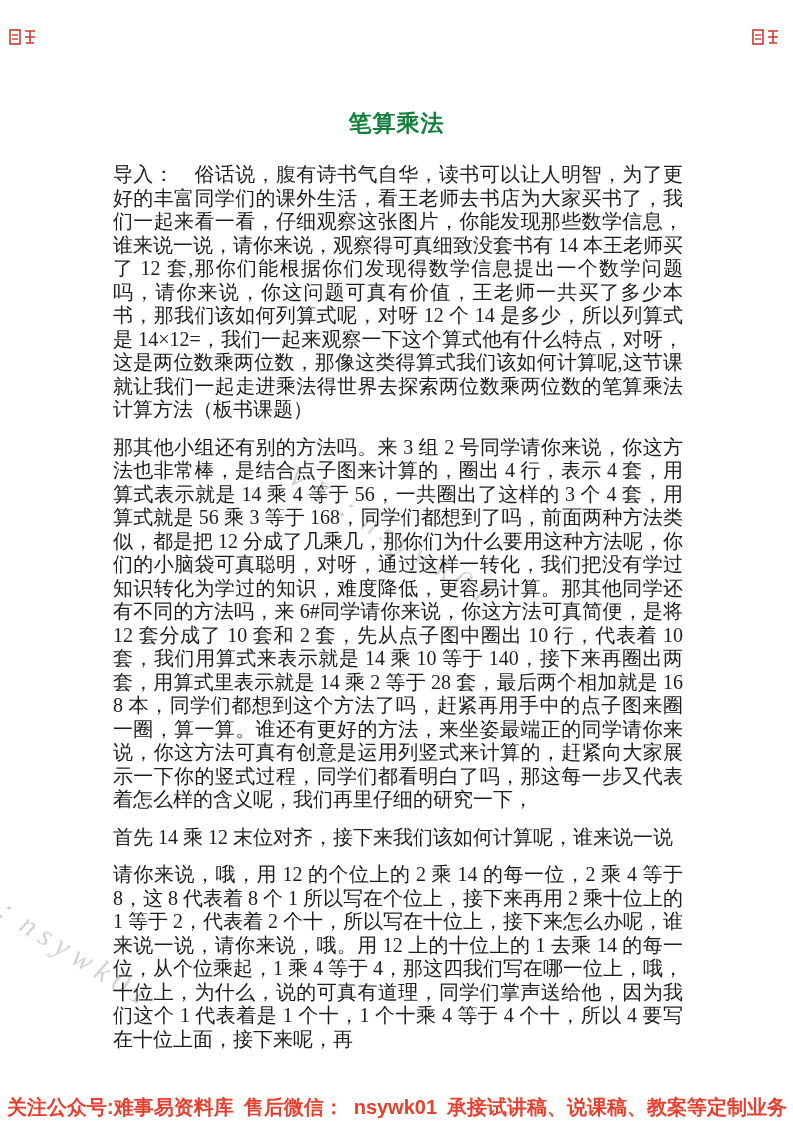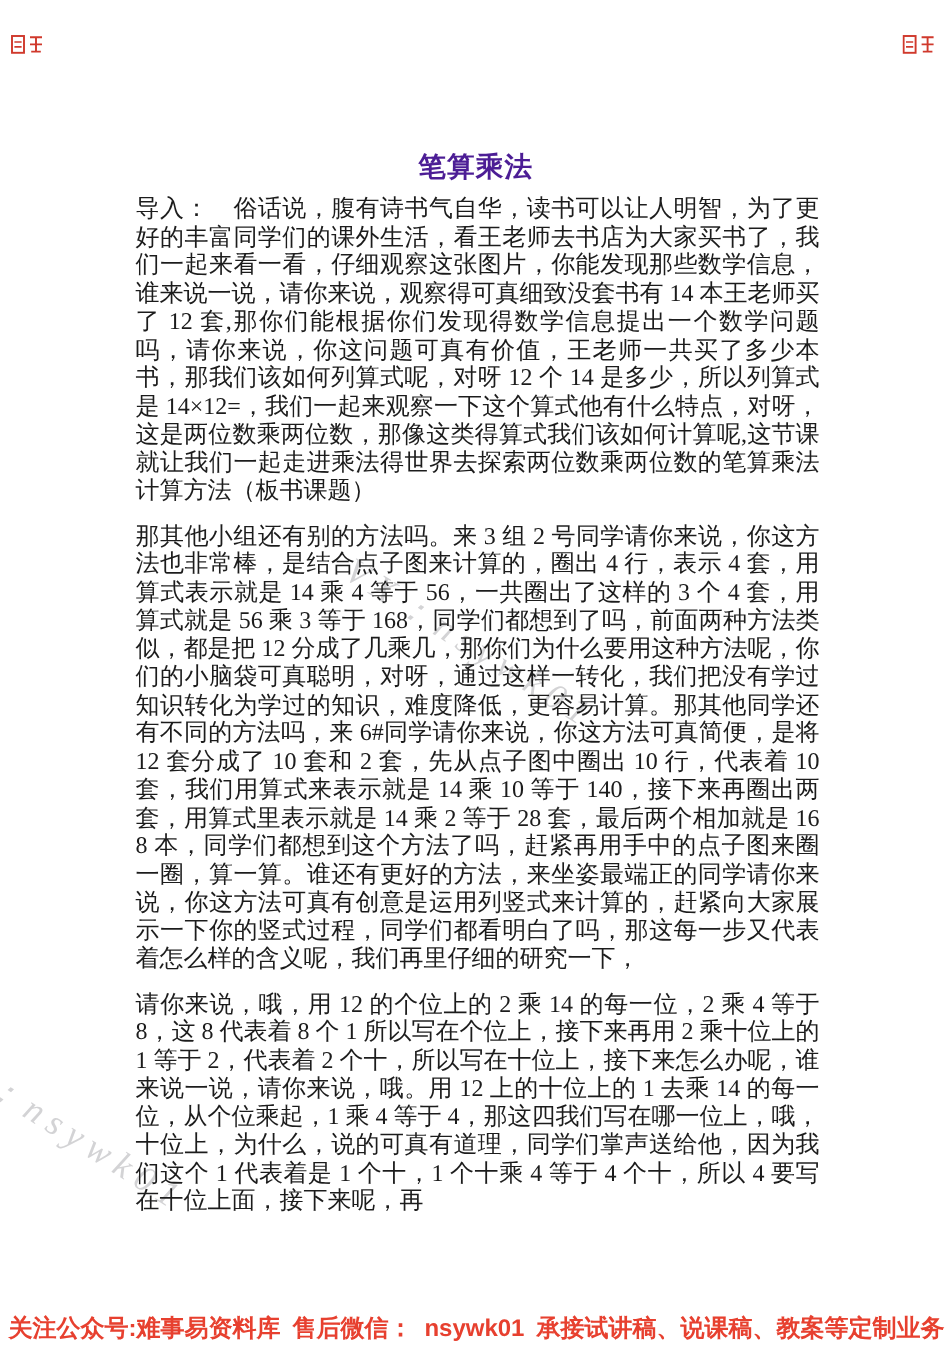--- a/index.html
+++ b/index.html
@@ -15,22 +15,22 @@
 
   
   .stamp { position:absolute; top:28px; width:28px; height:18px; }
   .stamp-left { left:9px; }
   .stamp-right { left:752px; }
   .stamp svg { display:block; }
 
   
   h1.doc-title {
     position:absolute; top:108px; left:0; right:0;
-    margin:16px; text-align:center;
-    font-size:23px; font-weight:bold; color:#4c1d95;
+    margin:0; text-align:center;
+    font-size:23px; font-weight:bold; color:#15803d;
     letter-spacing:1px;
   }
 
   
   .content {
     position:absolute; top:163px; left:113px; width:570px;
     z-index:2;
   }
   .content p {
     margin:0 0 14px 0;
@@ -88,18 +88,19 @@
   </div>
 
   <h1 class="doc-title">笔算乘法</h1>
 
   <div class="wm wm1">VX：nsywk01</div>
   <div class="wm wm2">VX：nsywk01</div>
 
   <div class="content">
     <p>导入：　俗话说，腹有诗书气自华，读书可以让人明智，为了更好的丰富同学们的课外生活，看王老师去书店为大家买书了，我们一起来看一看，仔细观察这张图片，你能发现那些数学信息，谁来说一说，请你来说，观察得可真细致没套书有 14 本王老师买了 12 套,那你们能根据你们发现得数学信息提出一个数学问题吗，请你来说，你这问题可真有价值，王老师一共买了多少本书，那我们该如何列算式呢，对呀 12 个 14 是多少，所以列算式是 14×12=，我们一起来观察一下这个算式他有什么特点，对呀，这是两位数乘两位数，那像这类得算式我们该如何计算呢,这节课就让我们一起走进乘法得世界去探索两位数乘两位数的笔算乘法计算方法（板书课题）</p>
     <p>那其他小组还有别的方法吗。来 3 组 2 号同学请你来说，你这方法也非常棒，是结合点子图来计算的，圈出 4 行，表示 4 套，用算式表示就是 14 乘 4 等于 56，一共圈出了这样的 3 个 4 套，用算式就是 56 乘 3 等于 168，同学们都想到了吗，前面两种方法类似，都是把 12 分成了几乘几，那你们为什么要用这种方法呢，你们的小脑袋可真聪明，对呀，通过这样一转化，我们把没有学过知识转化为学过的知识，难度降低，更容易计算。那其他同学还有不同的方法吗，来 6#同学请你来说，你这方法可真简便，是将 12 套分成了 10 套和 2 套，先从点子图中圈出 10 行，代表着 10 套，我们用算式来表示就是 14 乘 10 等于 140，接下来再圈出两套，用算式里表示就是 14 乘 2 等于 28 套，最后两个相加就是 168 本，同学们都想到这个方法了吗，赶紧再用手中的点子图来圈一圈，算一算。谁还有更好的方法，来坐姿最端正的同学请你来说，你这方法可真有创意是运用列竖式来计算的，赶紧向大家展示一下你的竖式过程，同学们都看明白了吗，那这每一步又代表着怎么样的含义呢，我们再里仔细的研究一下，</p>
+    <p>首先 14 乘 12 末位对齐，接下来我们该如何计算呢，谁来说一说</p>
     <p>请你来说，哦，用 12 的个位上的 2 乘 14 的每一位，2 乘 4 等于 8，这 8 代表着 8 个 1 所以写在个位上，接下来再用 2 乘十位上的 1 等于 2，代表着 2 个十，所以写在十位上，接下来怎么办呢，谁来说一说，请你来说，哦。用 12 上的十位上的 1 去乘 14 的每一位，从个位乘起，1 乘 4 等于 4，那这四我们写在哪一位上，哦，十位上，为什么，说的可真有道理，同学们掌声送给他，因为我们这个 1 代表着是 1 个十，1 个十乘 4 等于 4 个十，所以 4 要写在十位上面，接下来呢，再</p>
   </div>
 
   <div class="footer">关注公众号:难事易资料库 售后微信： nsywk01 承接试讲稿、说课稿、教案等定制业务</div>
 
 </div>
 
 </body></html>

